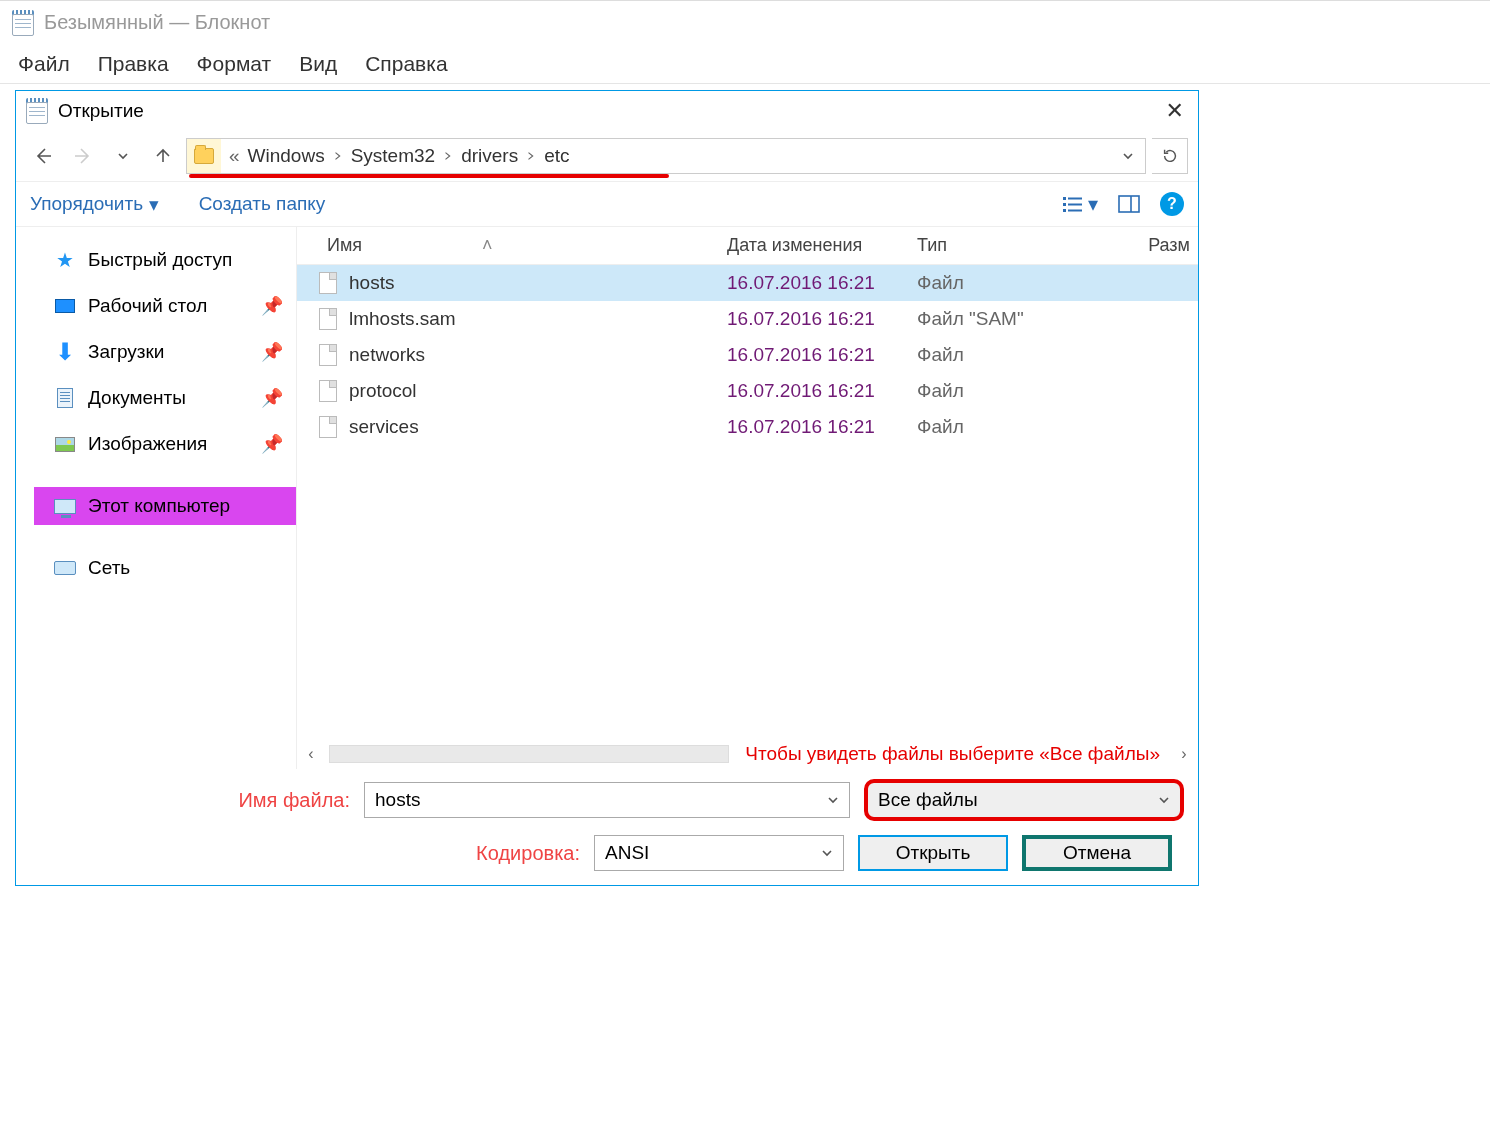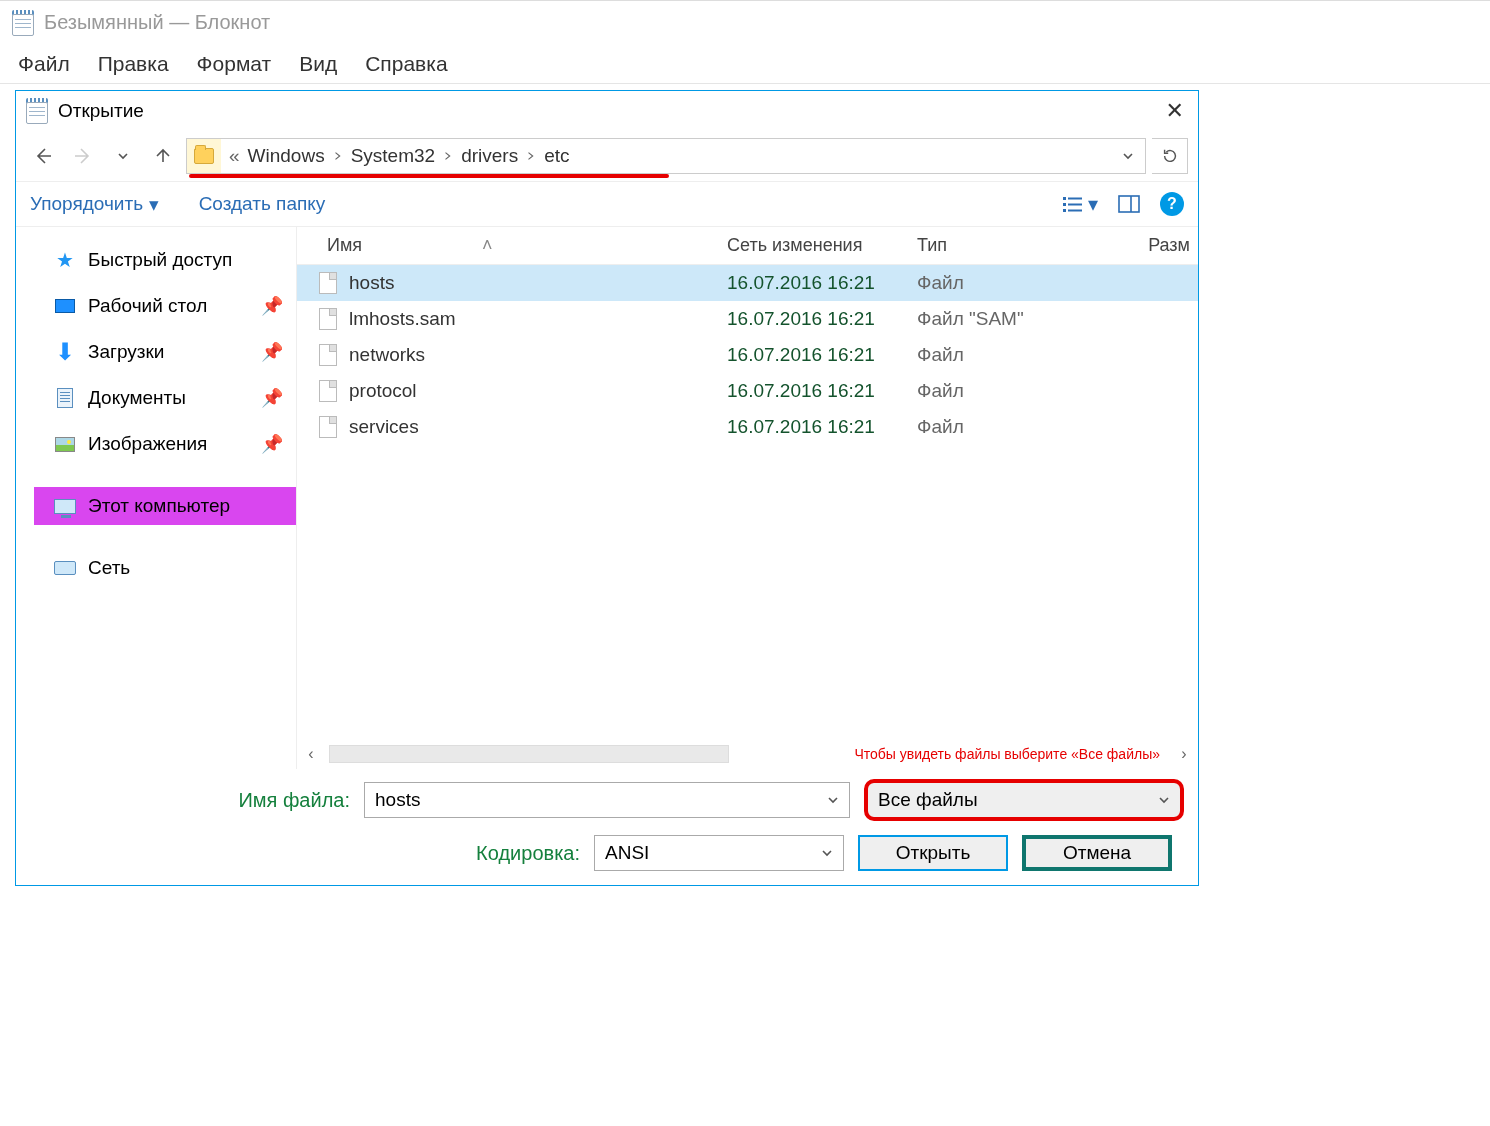--- a/index.html
+++ b/index.html
@@ -73,31 +73,31 @@
 .lh-sort { color:#888; }
 .lh-date { width:190px; }
 .lh-type { width:180px; }
 .lh-size { flex:1; text-align:right; padding-right:8px; }
 .list-rows { flex:1; overflow:hidden; }
 .file-row { height:36px; display:flex; align-items:center; font-size:19px; }
 .file-row.sel { background:#cde8f9; }
 .fr-name { width:430px; padding-left:22px; display:flex; align-items:center; gap:12px; color:#333;}
 .file-ic { width:18px; height:22px; border:1px solid #bbb; background:#fff; position:relative; flex-shrink:0;}
 .file-ic::after{content:"";position:absolute;top:0;right:0;width:6px;height:6px;background:#e0e0e0;border-left:1px solid #bbb;border-bottom:1px solid #bbb;}
-.fr-date { width:190px; color:#14532d; }
+.fr-date { width:190px; color:#701a75; }
 .fr-type { width:180px; color:#666; }
 
 .hscroll-row { height:30px; display:flex; align-items:center; padding:0 4px; gap:8px; }
 .hs-btn { width:20px; height:20px; display:flex; align-items:center; justify-content:center; color:#666; font-size:16px;}
 .hs-track { flex:0 0 400px; height:18px; background:#e9e9e9; border:1px solid #ddd; }
-.red-note { color:#e60000; font-size:14px; margin-left:auto; margin-right:6px; }
+.red-note { color:#e60000; font-size:19px; margin-left:auto; margin-right:6px; }
 
 .bottom-panel { padding:10px 14px 14px 14px; display:flex; flex-direction:column; gap:14px; }
 .form-row { display:flex; align-items:center; gap:14px; }
-.form-label { width:320px; text-align:right; color:#15803d; font-size:20px; }
+.form-label { width:320px; text-align:right; color:#ef4444; font-size:20px; }
 .combo { height:36px; border:1px solid #aaa; background:#fff; display:flex; align-items:center; justify-content:space-between; padding:0 10px; font-size:19px; }
 .combo .chev { color:#555; }
 .filename-combo { flex:1; }
 .filetype-combo { width:320px; border:4px solid #e60000; border-radius:10px; height:42px; background:#efefef;}
 .encoding-combo { width:250px; }
 .btn { width:150px; height:36px; border:4px solid #0f766e; background:#efefef; display:flex; align-items:center; justify-content:center; font-size:19px; }
 .btn.primary { border:2px solid #0099e5; }
 
 svg.chev { width:12px; height:12px; }
 svg.chev polyline { fill:none; stroke:#555; stroke-width:1.6; }
@@ -274,21 +274,21 @@
         <span>Сеть</span>
       </div>
     </div>
 
     <div class="listing">
       <div class="list-header">
         <span class="lh-name">
           <span>Имя</span>
           <span class="lh-sort">˄</span>
         </span>
-        <span class="lh-date">Сеть изменения</span>
+        <span class="lh-date">Дата изменения</span>
         <span class="lh-type">Тип</span>
         <span class="lh-size">Разм</span>
       </div>
       <div class="list-rows" id="file-rows">
           <div class="file-row sel">
             <span class="fr-name">
               <span class="file-ic"></span>
               <span>hosts</span>
             </span>
             <span class="fr-date">16.07.2016 16:21</span>

